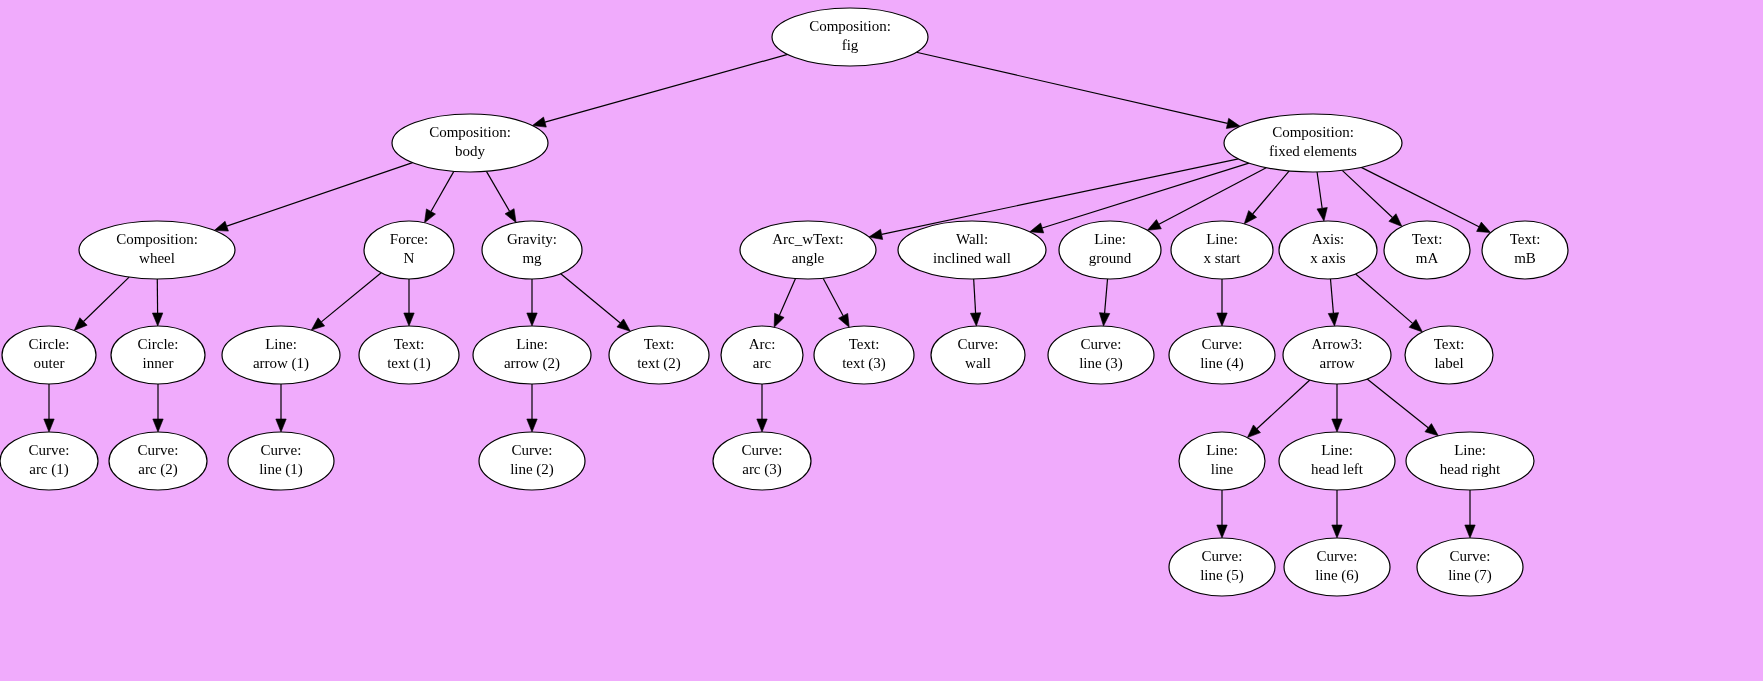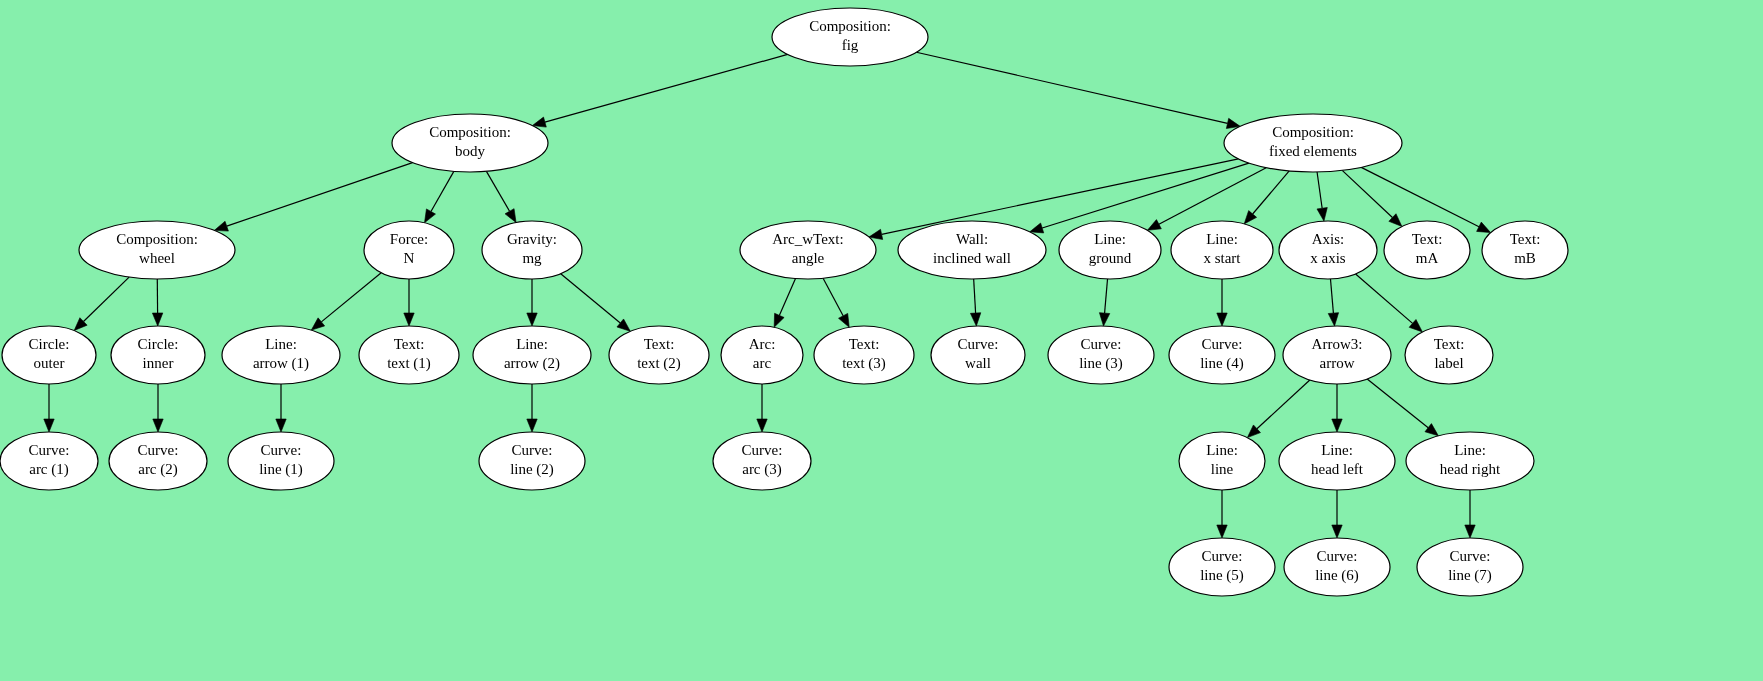--- a/index.html
+++ b/index.html
@@ -4,21 +4,21 @@
 <style>
   html, body {
     margin: 0;
     padding: 0;
     background: #ffffff;
   }
   #canvas {
     position: relative;
     width: 1763px;
     height: 681px;
-    background: #86efac;
+    background: #f0abfc;
     font-family: "Liberation Serif", "DejaVu Serif", serif;
   }
   svg#graph {
     display: block;
     width: 1763px;
     height: 681px;
   }
   .node-ellipse {
     fill: #ffffff;
     stroke: #000000;

